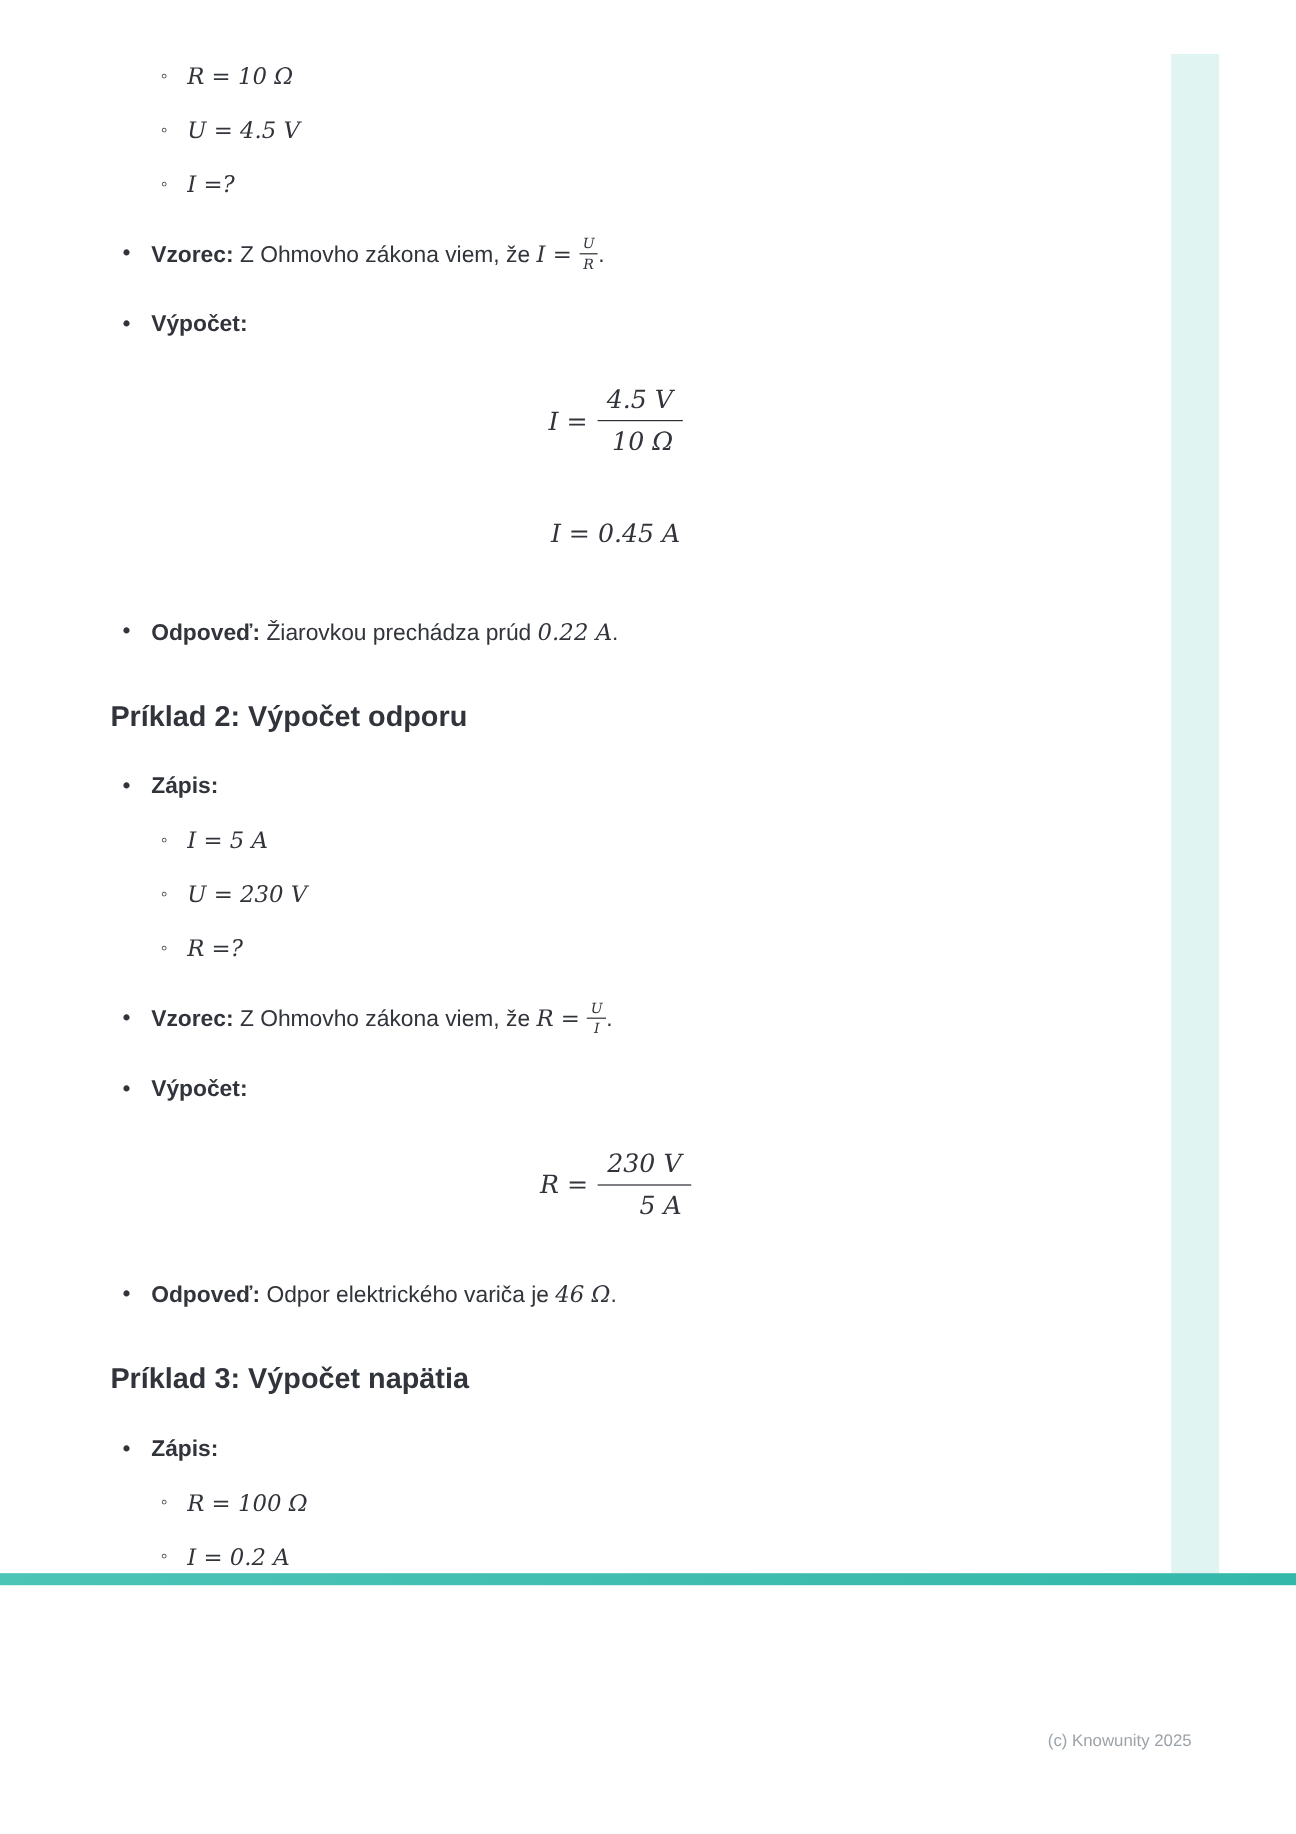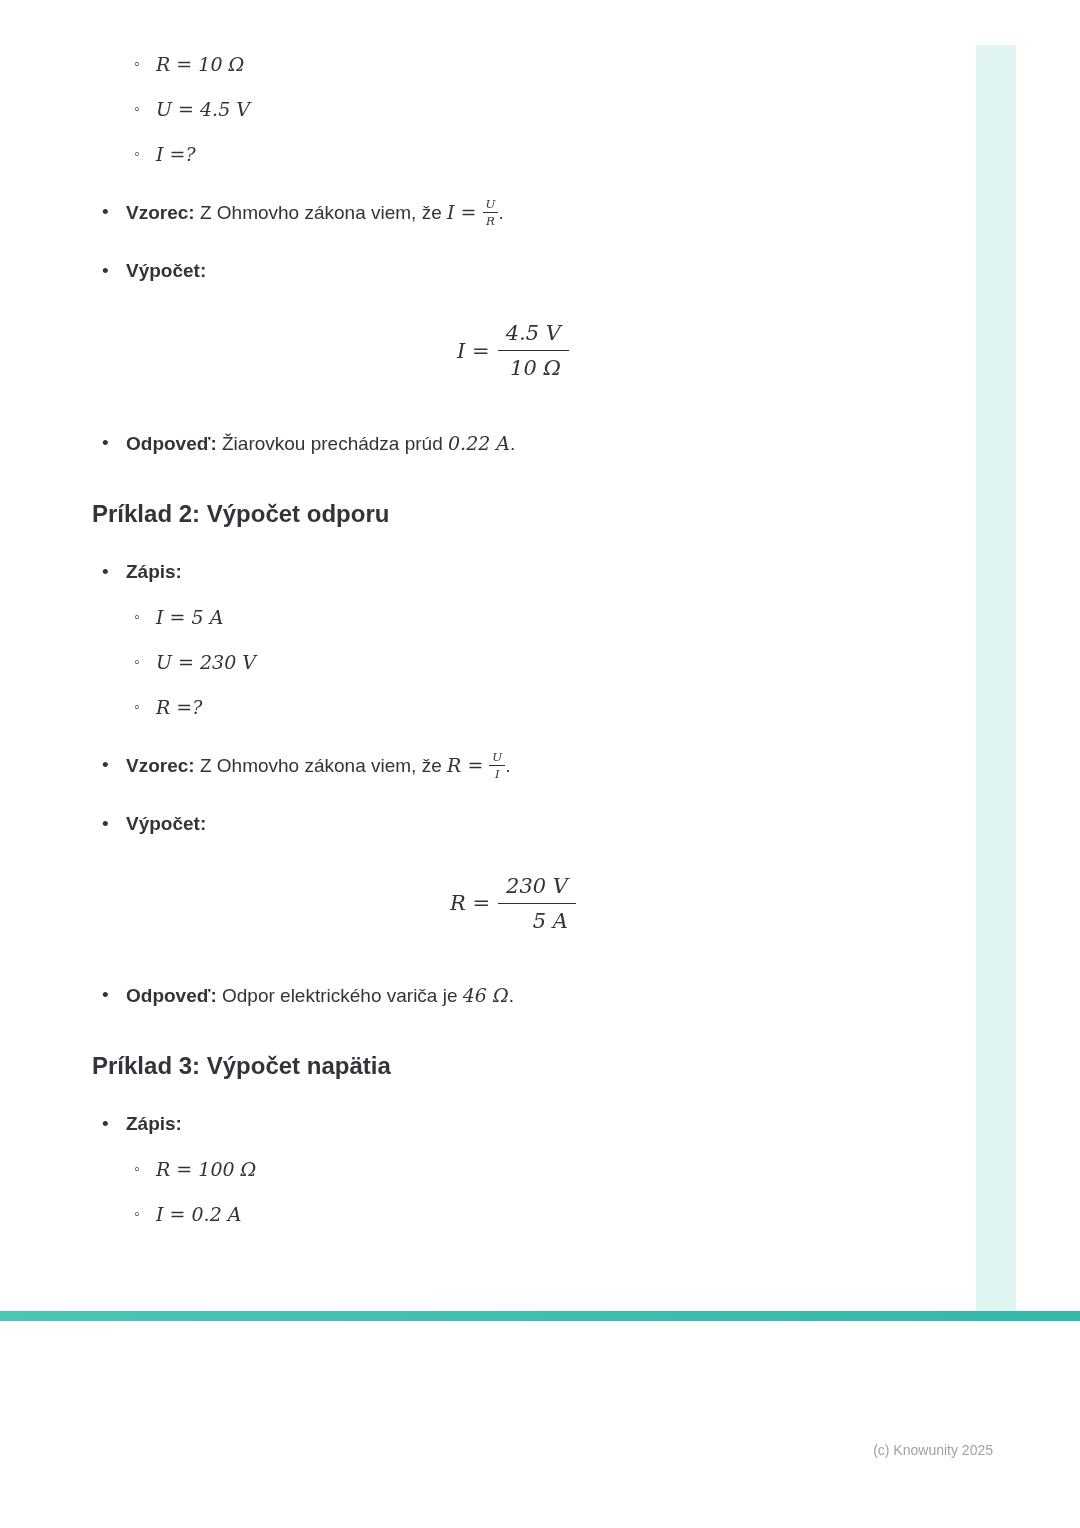--- a/index.html
+++ b/index.html
@@ -113,20 +113,23 @@
     </div>
 
     <div class="display-eq frac-eq">
       <span class="math eq-lhs">I =</span>
       <span class="frac math">
         <span class="num">4.5 V</span>
         <span class="den">10 Ω</span>
       </span>
     </div>
 
+    <div class="display-eq result-eq">
+      <span class="math">I = 0.45 A</span>
+    </div>
 
     <div class="bullet">
       <span class="marker"></span>
       <div class="bullet-body">
         <strong>Odpoveď:</strong><span> Žiarovkou prechádza prúd </span><span class="math">0.22 A</span><span>.</span>
       </div>
     </div>
 
     <h3 class="heading">Príklad 2: Výpočet odporu</h3>
 

